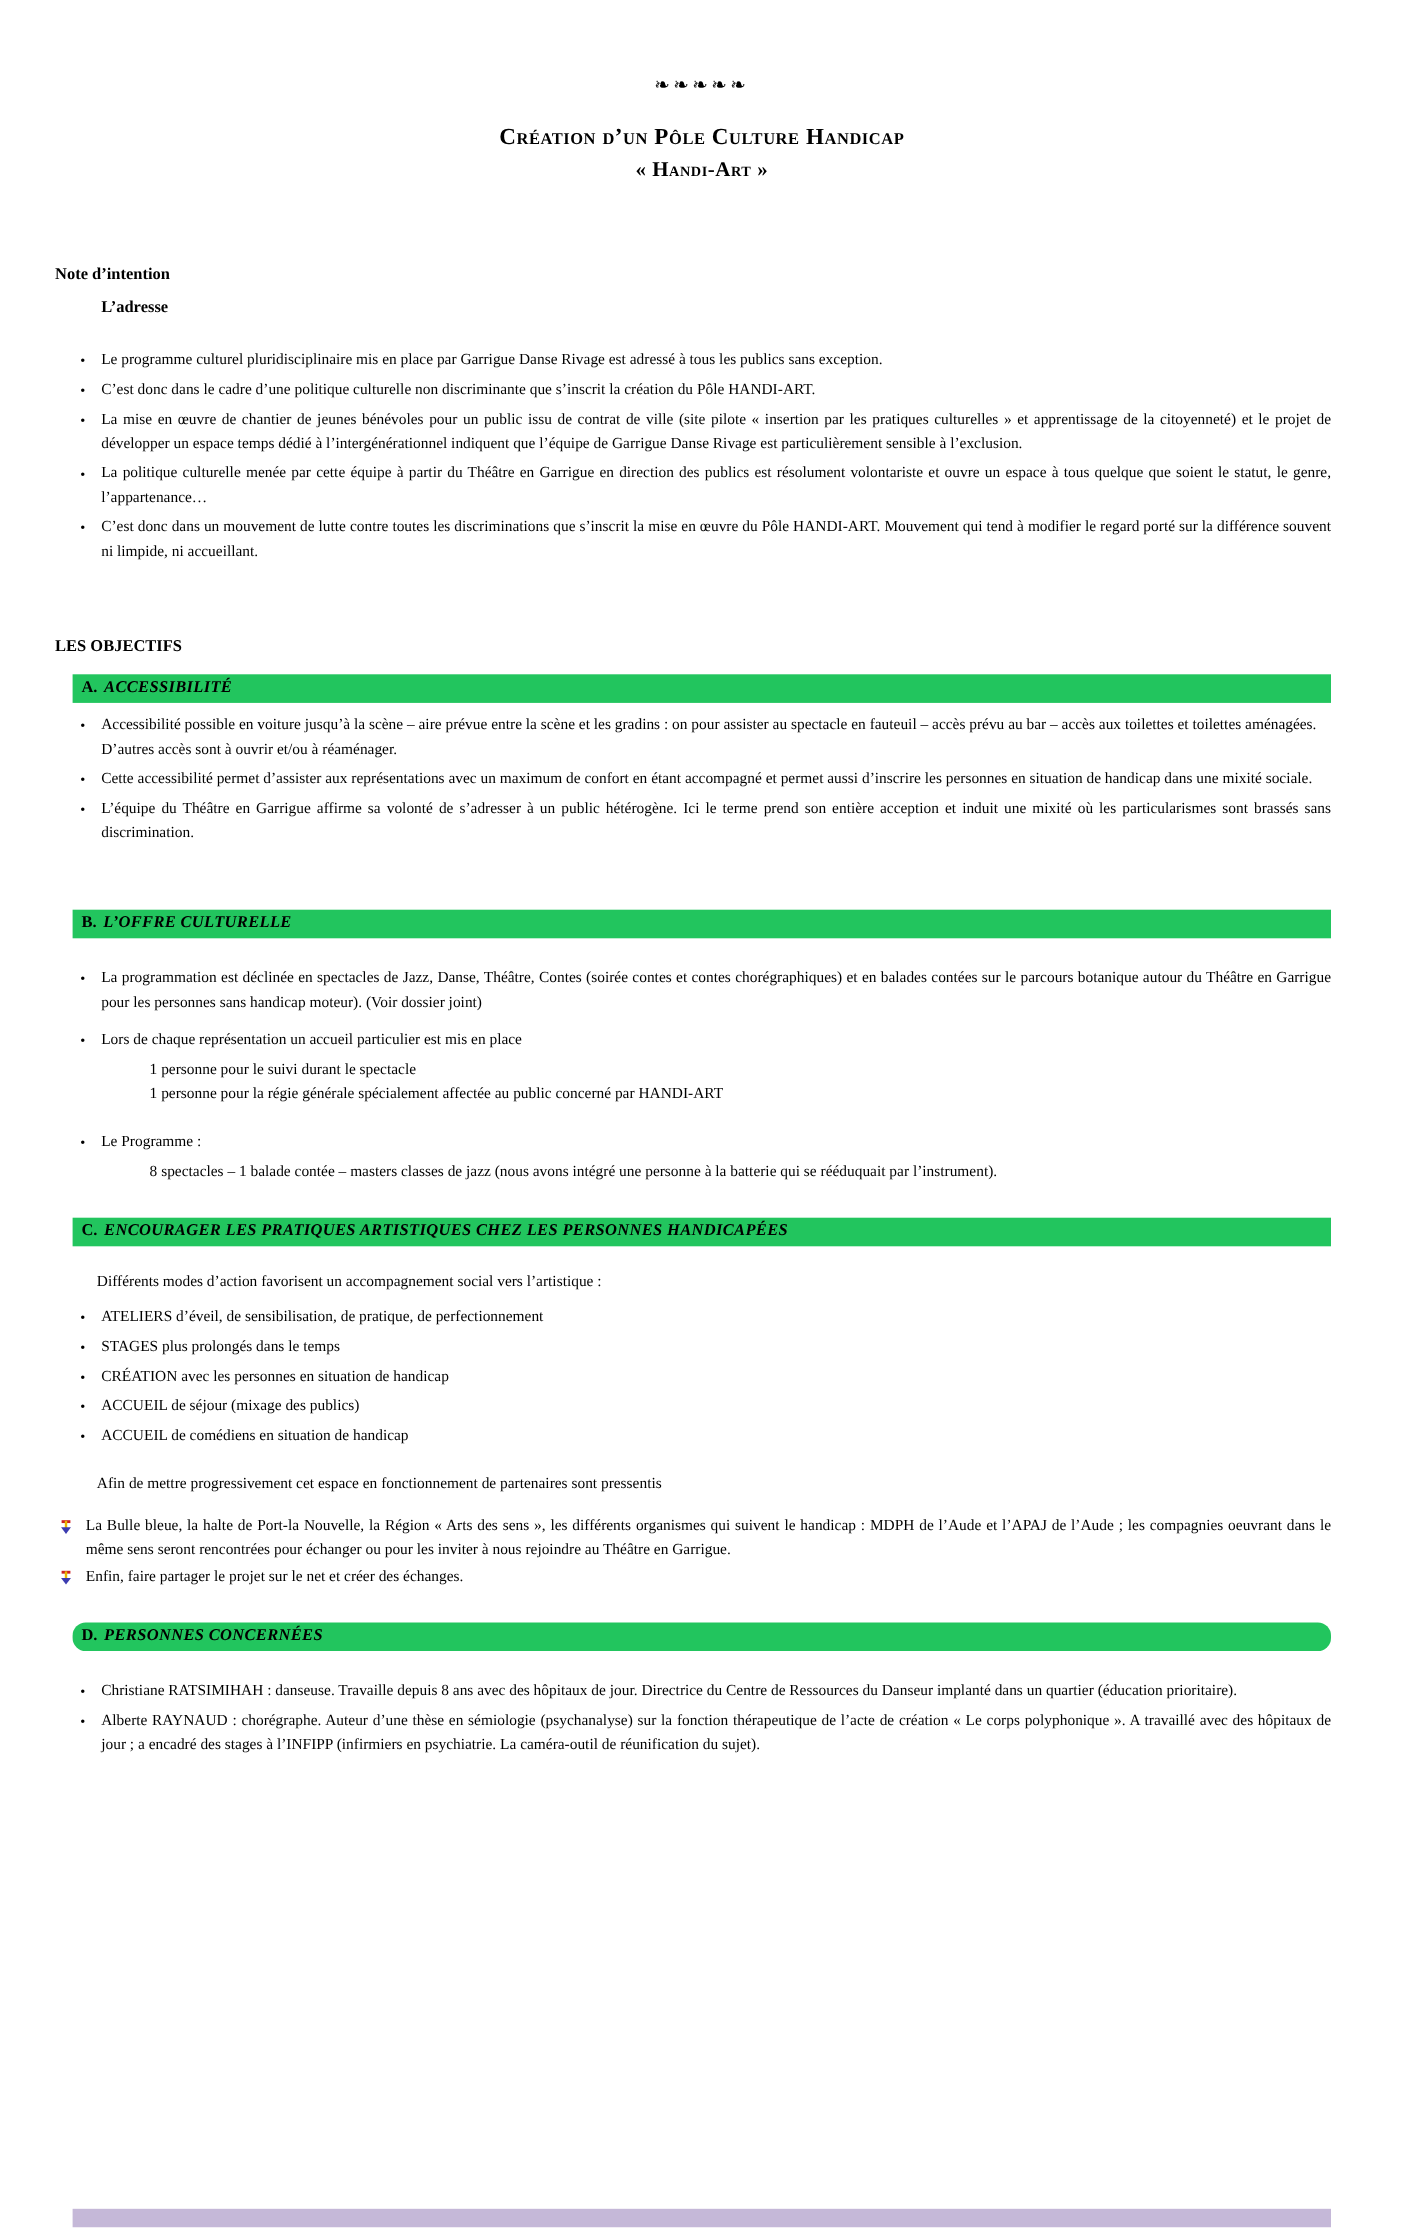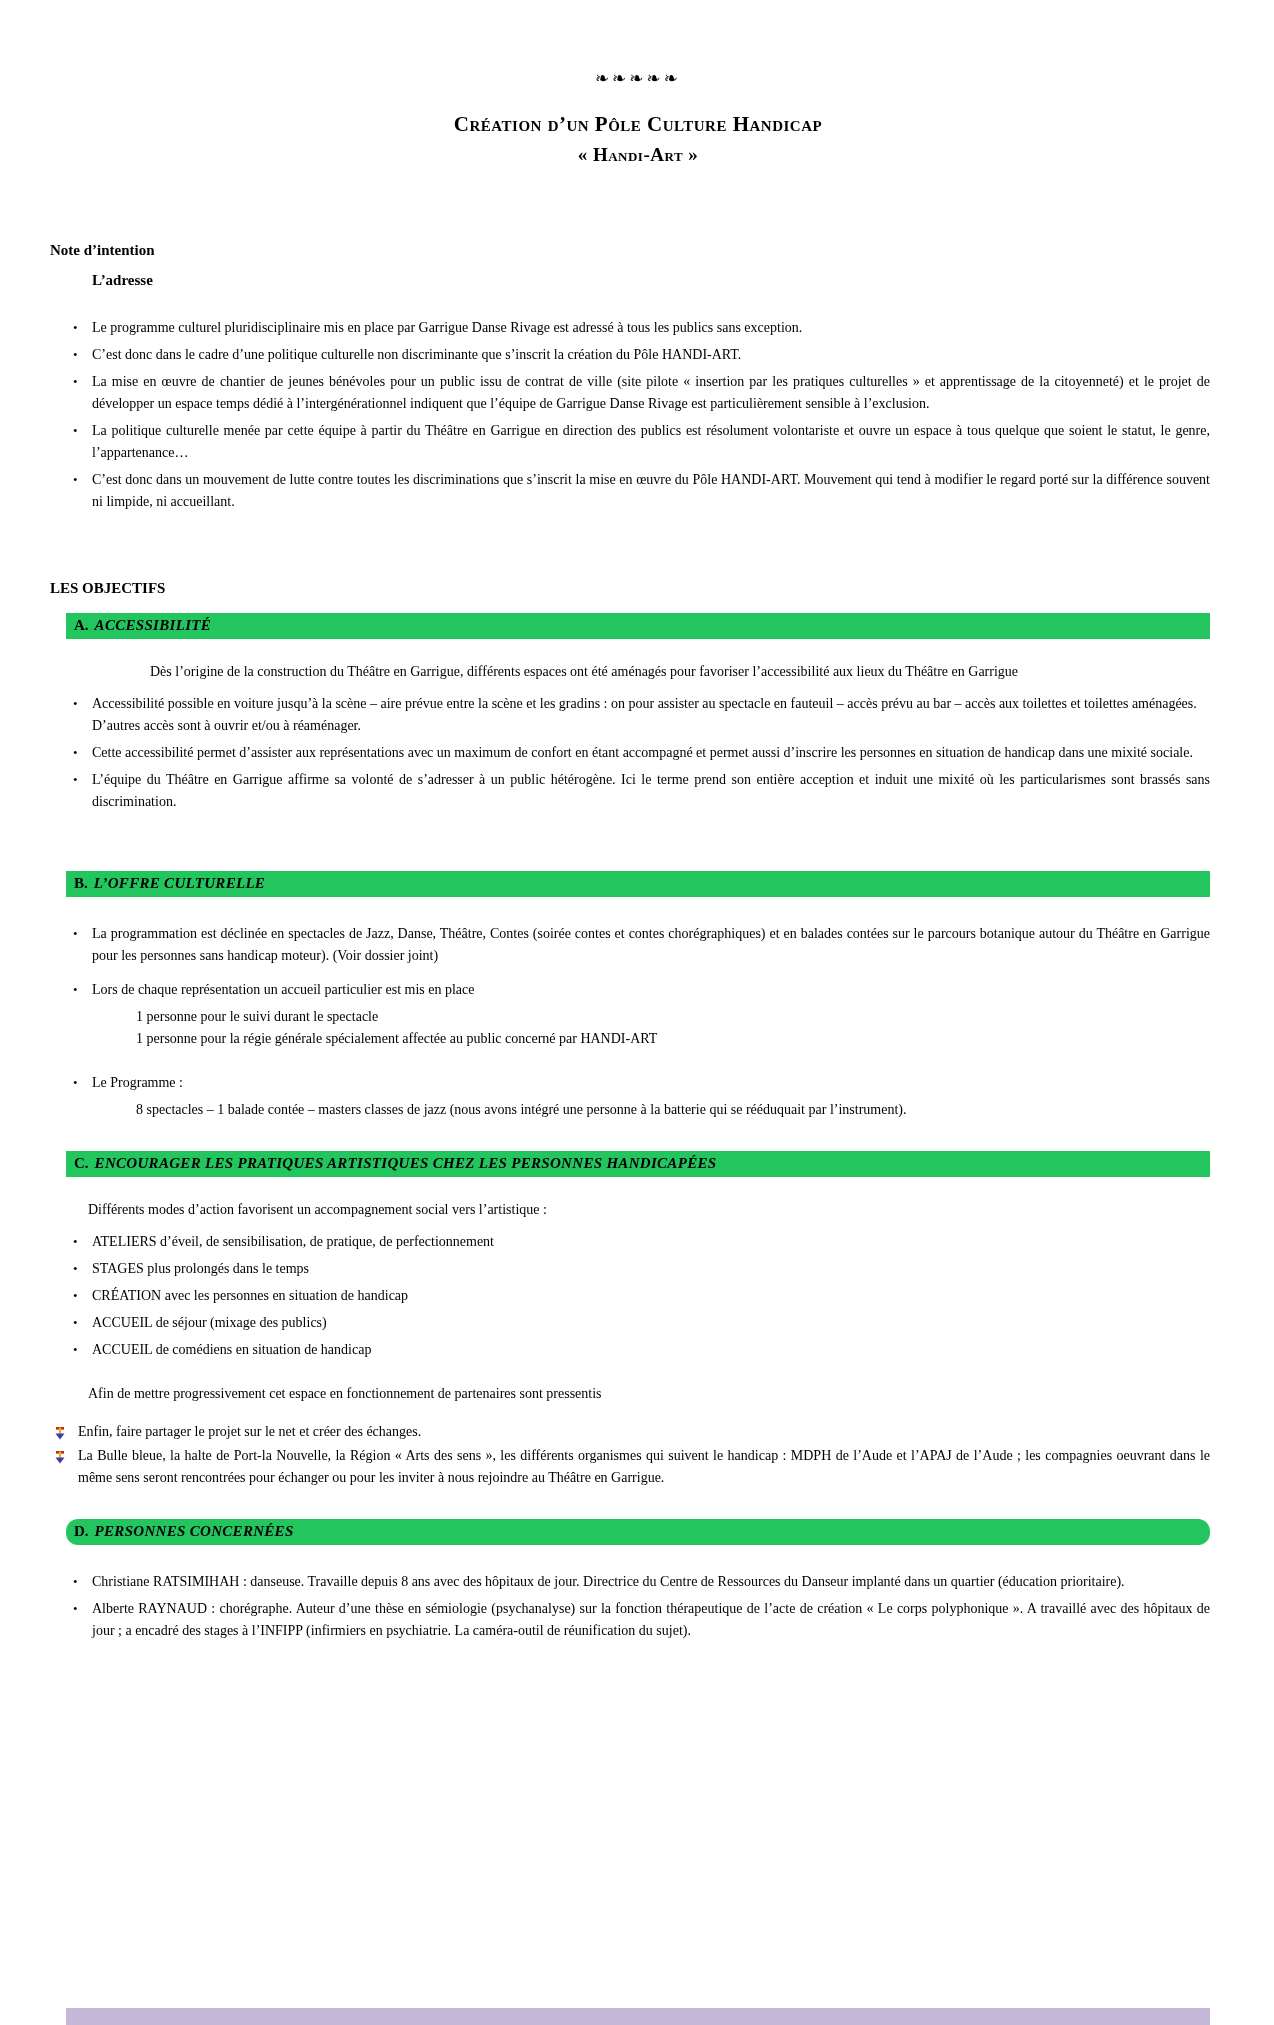--- a/index.html
+++ b/index.html
@@ -84,21 +84,20 @@
       <span class="dot">•</span>
       <span>C’est donc dans un mouvement de lutte contre toutes les discriminations que s’inscrit la mise en œuvre du Pôle HANDI-ART. Mouvement qui tend à modifier le regard porté sur la différence souvent ni limpide, ni accueillant.</span>
     </div>
   </div>
 
   <div class="h1 objectives-heading">LES OBJECTIFS</div>
 
   <div class="banner">
     <span class="banner-label">A.</span><span class="banner-title">ACCESSIBILITÉ</span>
   </div>
-  <div class="para-outdent gap-md">Dès l’origine de la construction du Théâtre en Garrigue, différents espaces ont été aménagés pour favoriser l’accessibilité aux lieux du Théâtre en Garrigue</div>
 
   <div class="list" style="margin-top:10px;">
     <div class="li">
       <span class="dot">•</span>
       <span>Accessibilité possible en voiture jusqu’à la scène – aire prévue entre la scène et les gradins : on pour assister au spectacle en fauteuil – accès prévu au bar – accès aux toilettes et toilettes aménagées.</span>
       <div>D’autres accès sont à ouvrir et/ou à réaménager.</div>
     </div>
     <div class="li">
       <span class="dot">•</span>
       <span>Cette accessibilité permet d’assister aux représentations avec un maximum de confort en étant accompagné et permet aussi d’inscrire les personnes en situation de handicap dans une mixité sociale.</span>
@@ -165,31 +164,31 @@
 
   <div class="list" style="margin-top:16px;">
     <div class="arrow-li">
       <span class="arrow">
         <svg width="12" height="14" viewBox="0 0 12 14">
             <rect x="2" y="1" width="8" height="2.6" fill="#cc2222"></rect>
             <rect x="4.9" y="1.5" width="2.2" height="7" fill="#e8b800"></rect>
             <polygon points="1.5,7.5 10.5,7.5 6,13.5" fill="#3b3bb0"></polygon>
           </svg>
       </span>
-      <span>Enfin, faire partager le projet sur le net et créer des échanges.</span>
+      <span>La Bulle bleue, la halte de Port-la Nouvelle, la Région « Arts des sens », les différents organismes qui suivent le handicap : MDPH de l’Aude et l’APAJ de l’Aude ; les compagnies oeuvrant dans le même sens seront rencontrées pour échanger ou pour les inviter à nous rejoindre au Théâtre en Garrigue.</span>
     </div>
     <div class="arrow-li">
       <span class="arrow">
         <svg width="12" height="14" viewBox="0 0 12 14">
             <rect x="2" y="1" width="8" height="2.6" fill="#cc2222"></rect>
             <rect x="4.9" y="1.5" width="2.2" height="7" fill="#e8b800"></rect>
             <polygon points="1.5,7.5 10.5,7.5 6,13.5" fill="#3b3bb0"></polygon>
           </svg>
       </span>
-      <span>La Bulle bleue, la halte de Port-la Nouvelle, la Région « Arts des sens », les différents organismes qui suivent le handicap : MDPH de l’Aude et l’APAJ de l’Aude ; les compagnies oeuvrant dans le même sens seront rencontrées pour échanger ou pour les inviter à nous rejoindre au Théâtre en Garrigue.</span>
+      <span>Enfin, faire partager le projet sur le net et créer des échanges.</span>
     </div>
   </div>
 
   <div class="banner" style="margin-top:30px;border-radius:12px;">
     <span class="banner-label">D.</span><span class="banner-title">PERSONNES CONCERNÉES</span>
   </div>
 
   <div class="list">
     <div class="li">
       <span class="dot">•</span>

